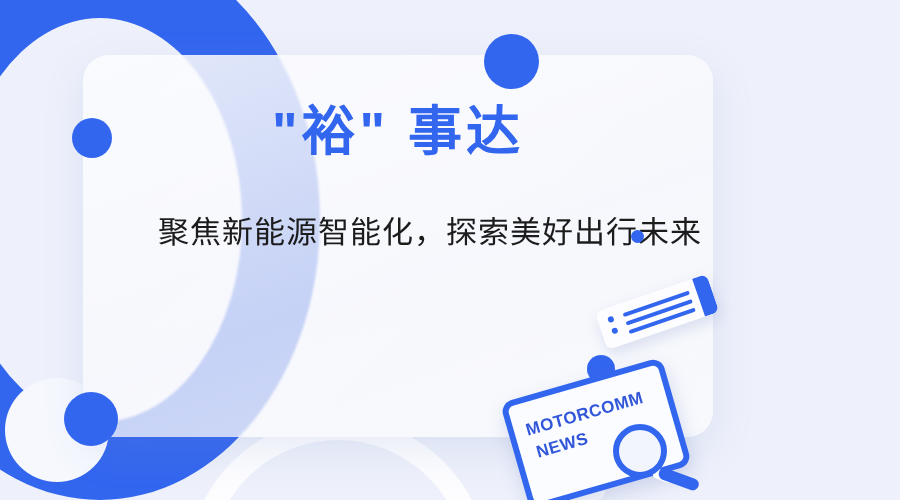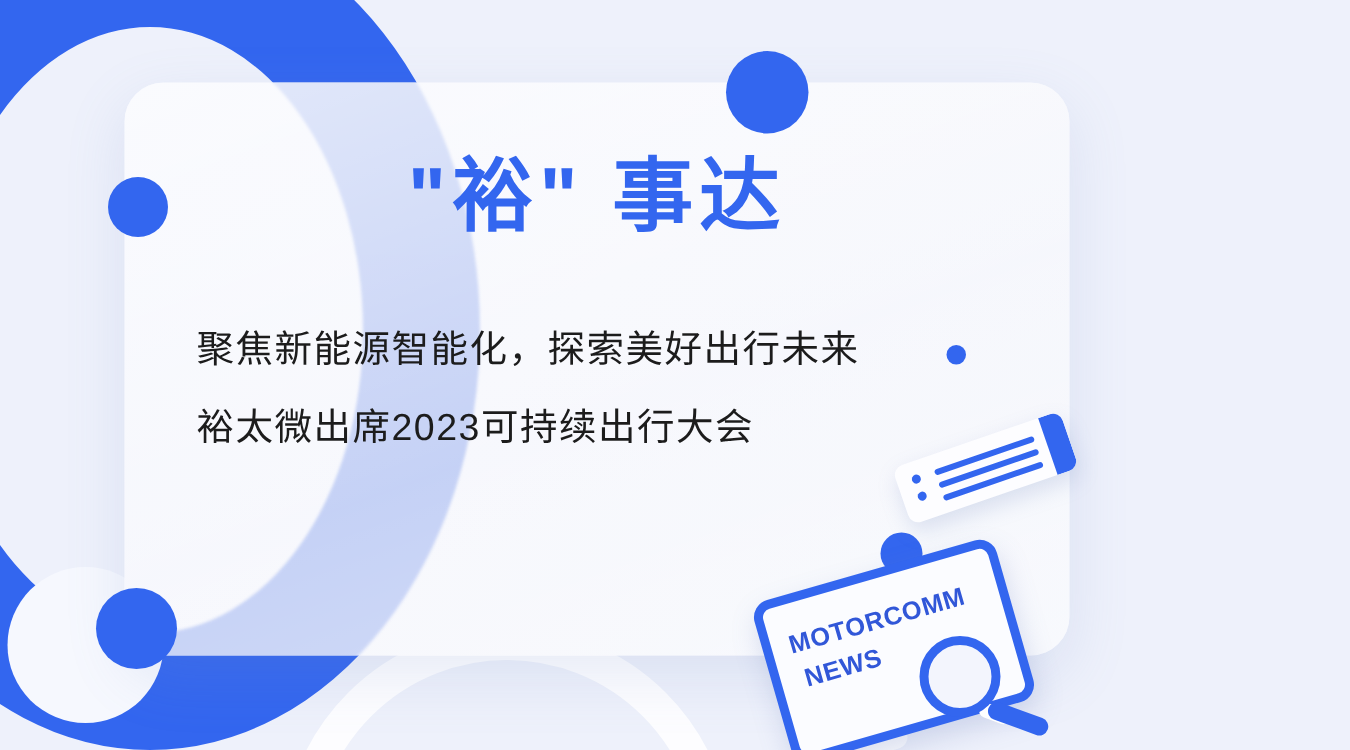--- a/index.html
+++ b/index.html
@@ -114,25 +114,26 @@
     letter-spacing: 4px;
     white-space: nowrap;
   }
   .subtitle-block {
     position: absolute;
     left: 48px;
     top: 152px;
     width: 540px;
   }
   .subtitle-line {
-    font-size: 25px;
+    font-size: 31px;
     line-height: 52px;
     color: #1c1c1c;
     letter-spacing: 1px;
     white-space: nowrap;
+    margin-left: 27px;
   }
   .bullet-dot {
     position: absolute;
     left: 548px;
     top: 175px;
     width: 13px;
     height: 13px;
     border-radius: 50%;
     background: #3366ef;
   }
@@ -310,21 +311,20 @@
 
   <div class="card">
     <div class="card-ring"></div>
     <div class="card-sheen"></div>
 
     <div class="card-content">
       <div class="headline">"裕" 事达</div>
 
       <div class="subtitle-block">
         <div class="subtitle-line">聚焦新能源智能化，探索美好出行未来</div>
-        <div class="subtitle-line">裕太微出席2023可持续出行大会</div>
       </div>
 
       <div class="bullet-dot"></div>
     </div>
   </div>
 
   <div class="dot dot-top"></div>
   <div class="dot dot-left"></div>
   <div class="dot dot-bottomleft"></div>
   <div class="dot dot-mid"></div>

